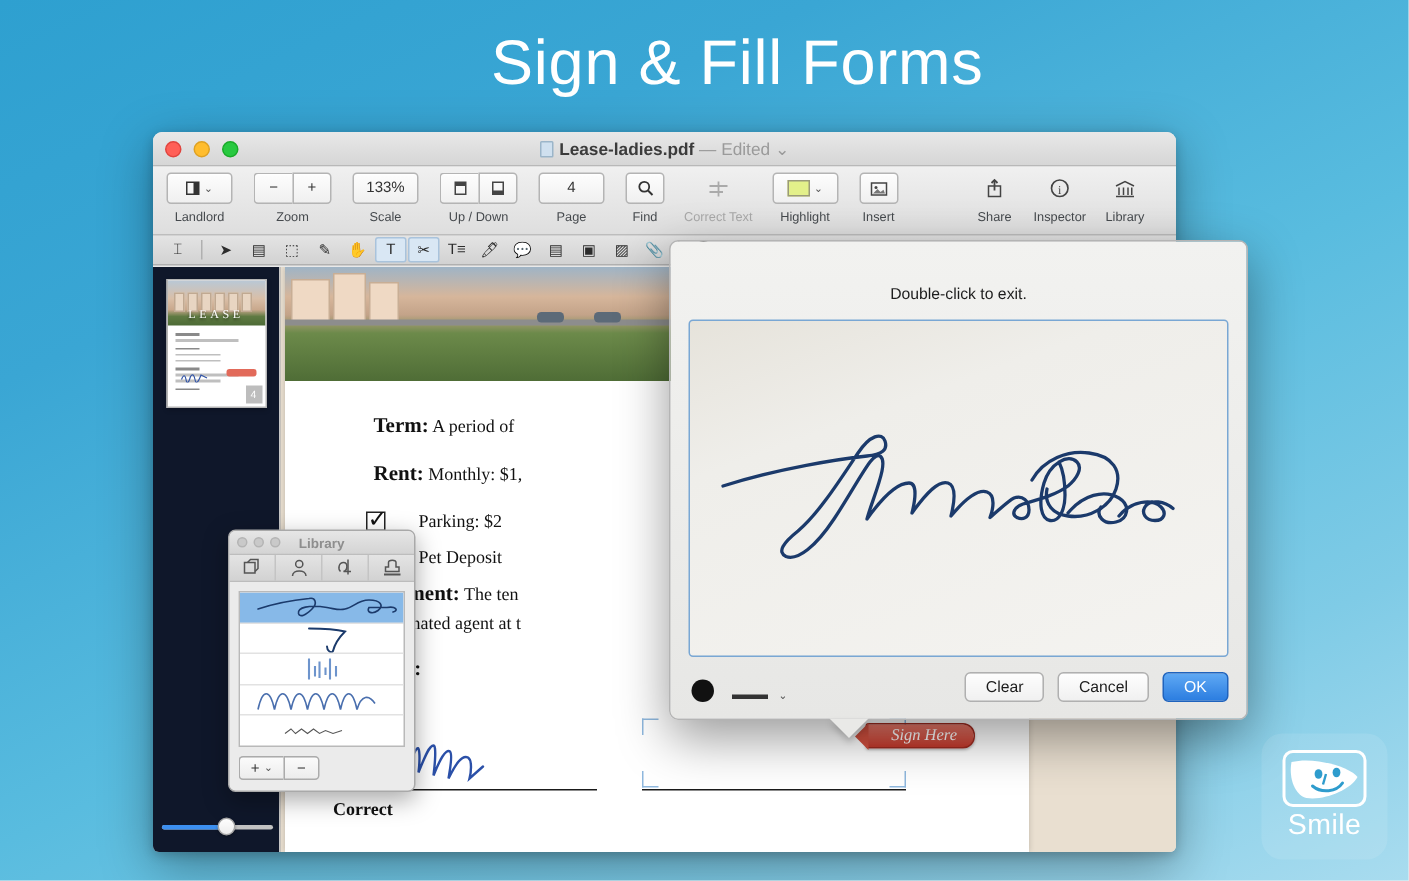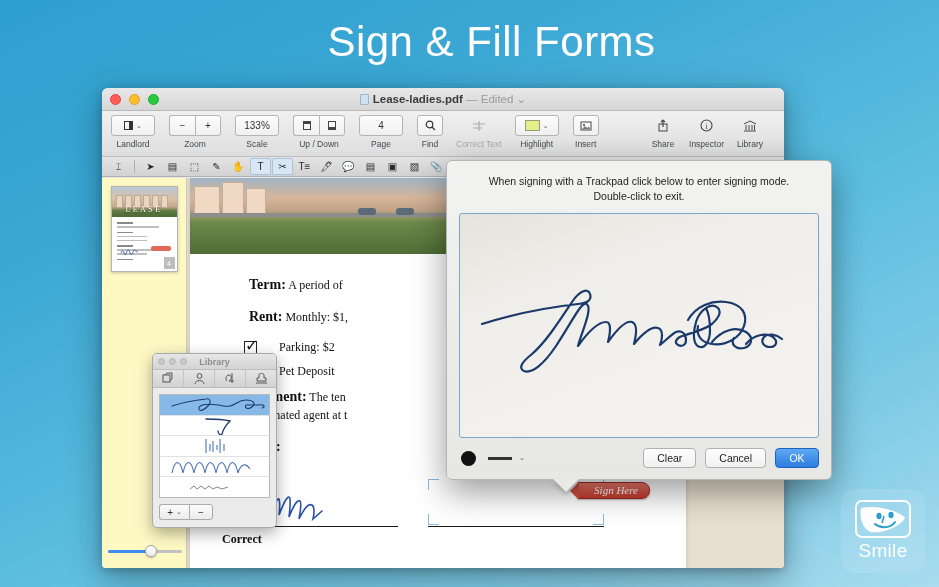--- a/index.html
+++ b/index.html
@@ -73,21 +73,21 @@
   }
   .t2{ width:21px;height:17px; display:flex;align-items:center;justify-content:center;
        font-size:10px;color:#2c2c2c; border-radius:2px;}
   .t2.sel{ background:#d9e7f4; border:1px solid #a9c3dc;}
   .sep{ width:1px;height:13px;background:#b0b0b0; margin:0 4px;}
   .linedd{ display:flex;align-items:center;gap:3px;margin-left:6px;}
   .lineglyph{ display:inline-block;height:2px;background:#333;}
   
   .wbody{ position:absolute; top:90px; left:0; right:0; bottom:0; display:flex;}
   .sidebar{
-    width:85px; background:#fef9c3; border-right:1px solid #c6c6c6;
+    width:85px; background:#0f172a; border-right:1px solid #c6c6c6;
     position:relative; padding-top:8px;
   }
   .thumb{
     width:67px;height:86px;margin:0 auto; background:#fff;
     border:1px solid #b5b5b5; box-shadow:0 1px 3px rgba(0,0,0,.22);
     position:relative; overflow:hidden;
   }
   .thumb-photo{
     height:30px;background:linear-gradient(#b9c8d6 0%,#d9bfa8 40%,#c9a88c 65%,#5f7a42 80%,#4d6b36 100%);
     position:relative;
@@ -198,21 +198,21 @@
     border-left:13px solid transparent; border-right:13px solid transparent;
     border-top:13px solid #e9e9e7;
     filter:drop-shadow(0 3px 2px rgba(0,0,0,.18));
   }
   .pop-msg{ text-align:center; font-size:10.5px; color:#1d1d1d; padding:13px 20px 9px 20px; line-height:1.45;}
   .pad{
     margin:0 12px; height:225px; border:1.4px solid #79a7d4; border-radius:3px;
     background:linear-gradient(160deg,#e6e3db 0%,#efeeea 30%,#f4f3f0 100%);
     position:relative; overflow:hidden;
   }
-  .pop-foot{ display:flex; align-items:center; padding:10px 12px 0 14px;}
+  .pop-foot{ display:flex; align-items:flex-end; padding:10px 12px 0 14px;}
   .colordot{ width:15px;height:15px;border-radius:50%;background:#111;}
   .widthdd{ display:flex;align-items:center;gap:4px;margin-left:12px;}
   .pbtn{
     height:20px; padding:0 13px; border:1px solid #b0b0b0; border-radius:4px;
     background:linear-gradient(#fefefe,#f0f0f0); font-size:10.5px;color:#1d1d1d;
     display:flex;align-items:center;justify-content:center; margin-left:9px;
     font-family:"Liberation Sans",sans-serif;
   }
   .pbtn.primary{ background:linear-gradient(#5fa9f4,#2b7de0); border-color:#1f63bd; color:#fff; min-width:44px;}
   .spacer{ flex:1; }
@@ -579,21 +579,21 @@
       <span>+</span>
         <span class="chev">⌄</span>
     </div>
     <div class="lib-fbtn r">−</div>
   </div>
 </div>
 
 <div class="popover">
   <div class="pop-arrow"></div>
   <div class="pop-msg">
-    <span>When signing with a Trackpad click below to enter signing mode.</span><br>
+    <br>
     <span>Double-click to exit.</span>
   </div>
   <div class="pad">
     <svg width="362" height="225" viewBox="0 0 362 225">
       <path d="M22 110 C60 98 100 92 118 90 C128 89 132 86 130 80 C128 74 120 76 112 88 C100 106 86 128 72 140 C62 148 58 154 64 157 C72 160 84 150 96 132 C106 117 114 102 120 94 C126 86 130 90 128 100 C126 110 120 124 118 132 C128 118 138 108 146 108 C152 108 150 120 148 128 C158 114 166 106 172 108 C178 110 176 122 174 130 C184 118 192 112 198 114 C204 116 202 126 200 131 C206 126 212 120 216 118 C222 116 226 120 226 126 C226 131 222 133 218 131 C214 129 216 124 222 122 C232 119 244 116 252 110 C258 105 262 98 258 94 C252 88 240 95 236 108 C232 122 234 132 240 133 C246 134 250 126 250 116 C250 106 248 98 246 94" fill="none" stroke="#1b3a6b" stroke-width="2.2" stroke-linecap="round" stroke-linejoin="round"></path>
       <path d="M228 106 C236 92 252 86 266 88 C282 90 288 100 284 112 C280 124 266 132 252 130 C242 129 236 122 238 112" fill="none" stroke="#1b3a6b" stroke-width="2.2" stroke-linecap="round"></path>
       <path d="M252 128 C262 116 276 112 286 118 C294 123 292 132 284 134 C276 136 270 130 274 124" fill="none" stroke="#1b3a6b" stroke-width="2.2" stroke-linecap="round"></path>
       <path d="M286 130 C294 120 308 118 314 124 C318 128 316 133 310 133 C304 133 300 128 304 123 C308 119 316 120 322 125" fill="none" stroke="#1b3a6b" stroke-width="2.2" stroke-linecap="round"></path>
     </svg>
   </div>

